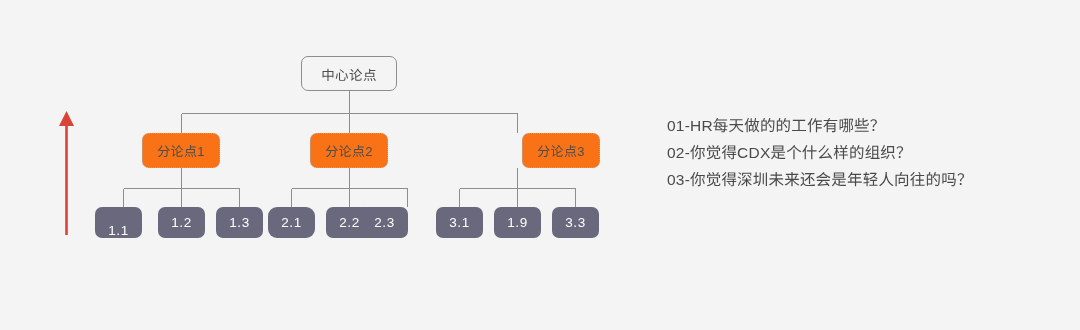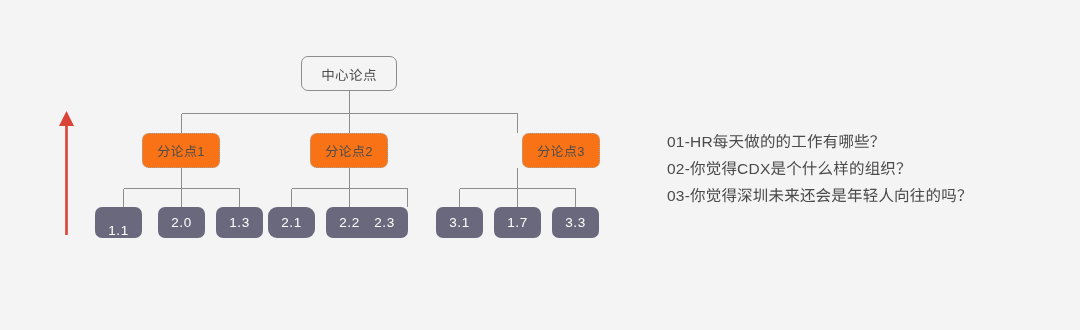--- a/index.html
+++ b/index.html
@@ -86,21 +86,21 @@
     background: #6a687c;
     color: #ffffff;
     font-size: 13.5px;
     letter-spacing: .6px;
   }
 
   
   #questions {
     position: absolute;
     left: 667px;
-    top: 128px;
+    top: 112px;
     color: #4a4a4a;
     font-size: 15.5px;
     line-height: 27px;
     letter-spacing: .2px;
   }
   #questions .q-line {
     white-space: nowrap;
   }
 </style>
 </head>
@@ -157,41 +157,41 @@
     <span>分论点2</span>
   </div>
   <div class="node node-branch branch-2">
     <span>分论点3</span>
   </div>
 
   <div class="node node-leaf" style="left:95px;align-items:flex-end;">
     <span>1.1</span>
   </div>
   <div class="node node-leaf" style="left:158px;">
-    <span>2.0</span>
+    <span>1.2</span>
   </div>
   <div class="node node-leaf" style="left:216px;">
     <span>1.3</span>
   </div>
 
   <div class="node node-leaf" style="left:268px;border-radius:9px;">
     <span>2.1</span>
   </div>
   <div class="node node-leaf" style="left:326px;">
     <span>2.2</span>
   </div>
   <div class="node node-leaf" style="left:361px;">
     <span>2.3</span>
   </div>
 
   <div class="node node-leaf" style="left:436px;">
     <span>3.1</span>
   </div>
   <div class="node node-leaf" style="left:494px;">
-    <span>1.7</span>
+    <span>1.9</span>
   </div>
   <div class="node node-leaf" style="left:552px;">
     <span>3.3</span>
   </div>
 
   <div id="questions">
     <div class="q-line">01-HR每天做的的工作有哪些？</div>
     <div class="q-line">02-你觉得CDX是个什么样的组织？</div>
     <div class="q-line">03-你觉得深圳未来还会是年轻人向往的吗？</div>
   </div>

